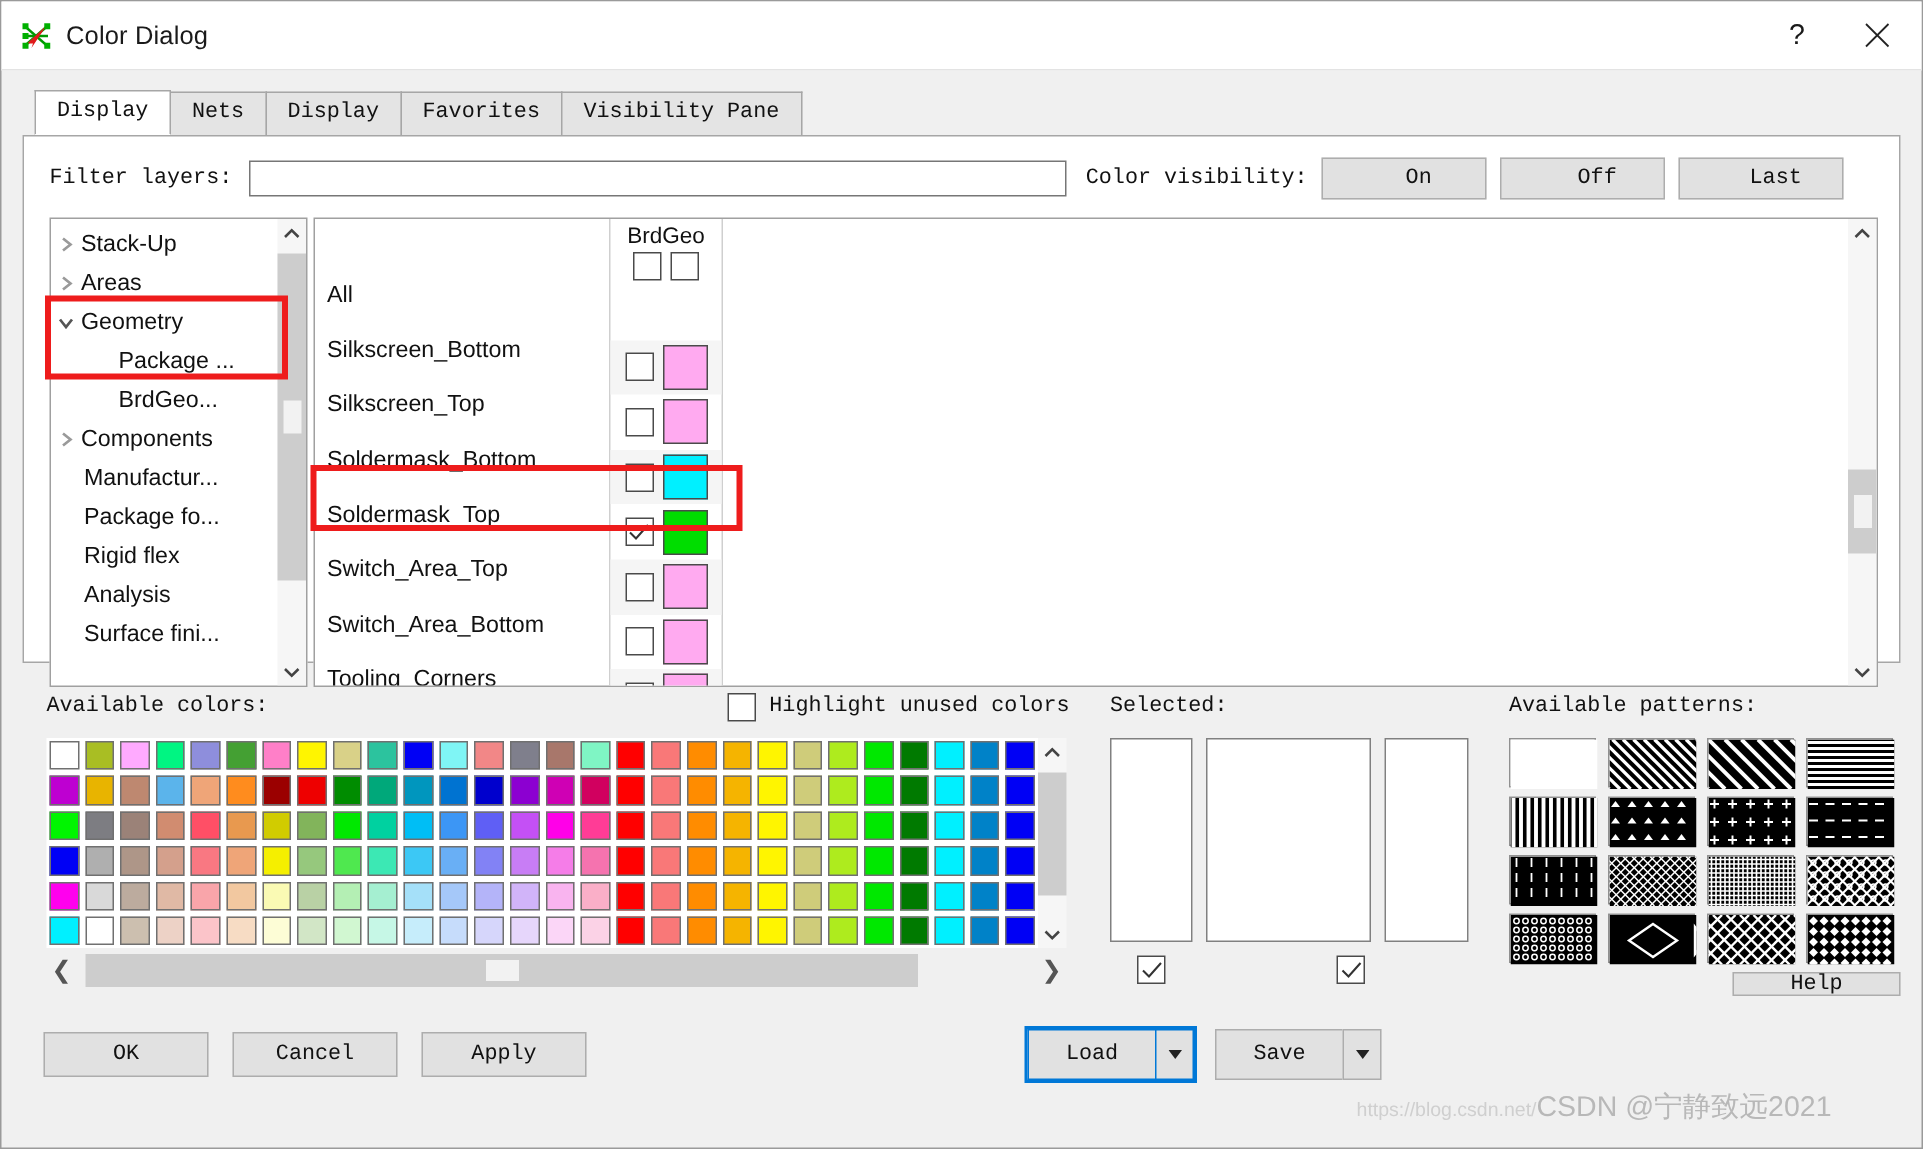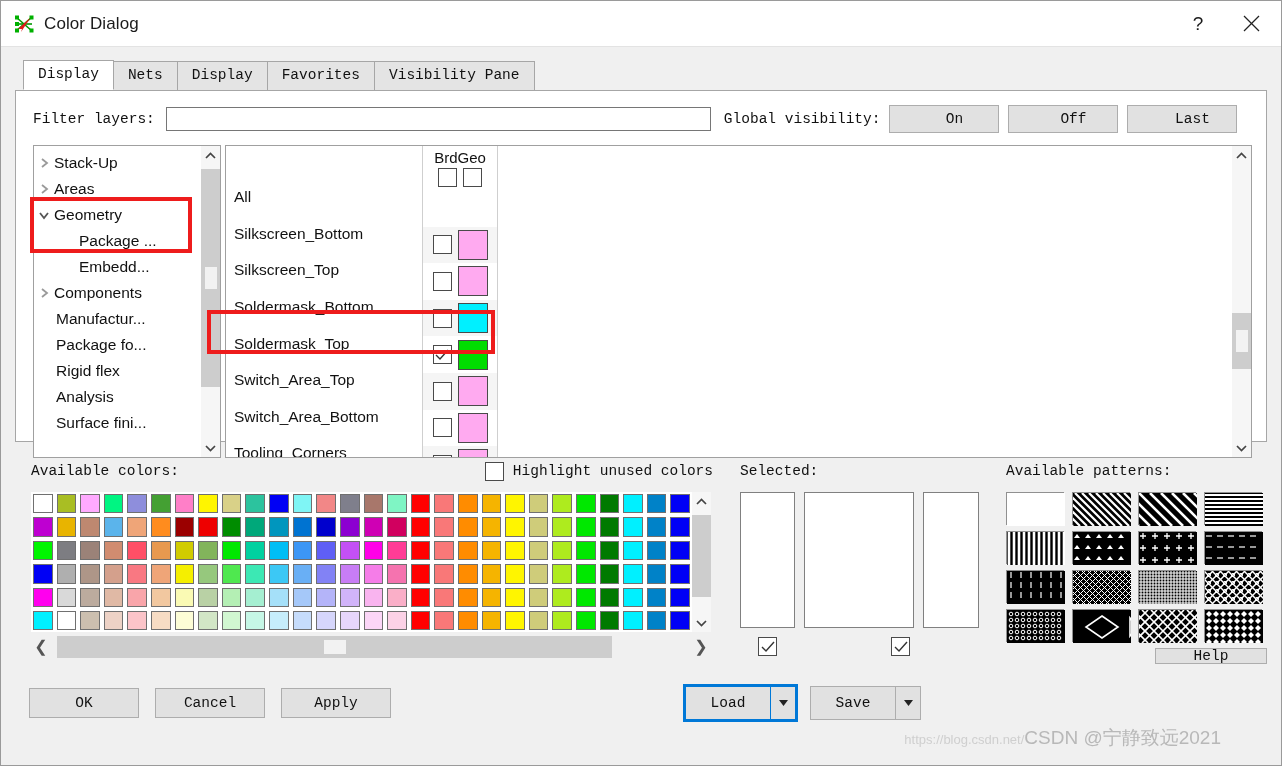--- a/index.html
+++ b/index.html
@@ -98,21 +98,21 @@
     display:flex;align-items:center;justify-content:center;
     box-sizing:border-box;
     padding-left:20px;
   }
 
   
   .lists{
     display:flex;margin:11px 14px 0 17px;height:313px;
   }
   .tree{
-    width:188px;
+    width:172px;
     border:1px solid #a0a0a0;background:#fff;
     position:relative;overflow:hidden;
     box-sizing:border-box;
   }
   .tree-inner{padding-top:4px;}
   .trow{
     height:26px;display:flex;align-items:center;
     font-size:15.5px;color:#111;
     white-space:nowrap;position:relative;
   }
@@ -307,21 +307,21 @@
     <div class="tab">Display</div>
     <div class="tab">Favorites</div>
     <div class="tab">Visibility Pane</div>
   </div>
 
   <div class="panel">
 
     <div class="filterrow">
       <div class="lbl-mono">Filter layers:</div>
       <input class="filter-input" type="text" placeholder="" style="">
-      <div class="lbl-mono gv-label">Global visibility:</div>
+      <div class="lbl-mono gv-label">Color visibility:</div>
       <div class="gbtn">On</div>
       <div class="gbtn">Off</div>
       <div class="gbtn">Last</div>
     </div>
 
     <div class="lists">
 
       <div class="tree">
         <div class="tree-inner">
 
@@ -351,21 +351,21 @@
             </span>
             <span class="lb">Geometry</span>
           </div>
 
 
           <div class="trow child">
             <span class="lb">Package ...</span>
           </div>
 
           <div class="trow child">
-            <span class="lb">Embedd...</span>
+            <span class="lb">BrdGeo...</span>
           </div>
 
           <div class="trow">
             <span class="chev">
               <svg width="9" height="12" viewBox="0 0 9 12">
                   <polyline points="2,2 7,6 2,10" fill="none" stroke="#9a9a9a" stroke-width="1.8"></polyline>
                 </svg>
             </span>
             <span class="lb">Components</span>
           </div>

